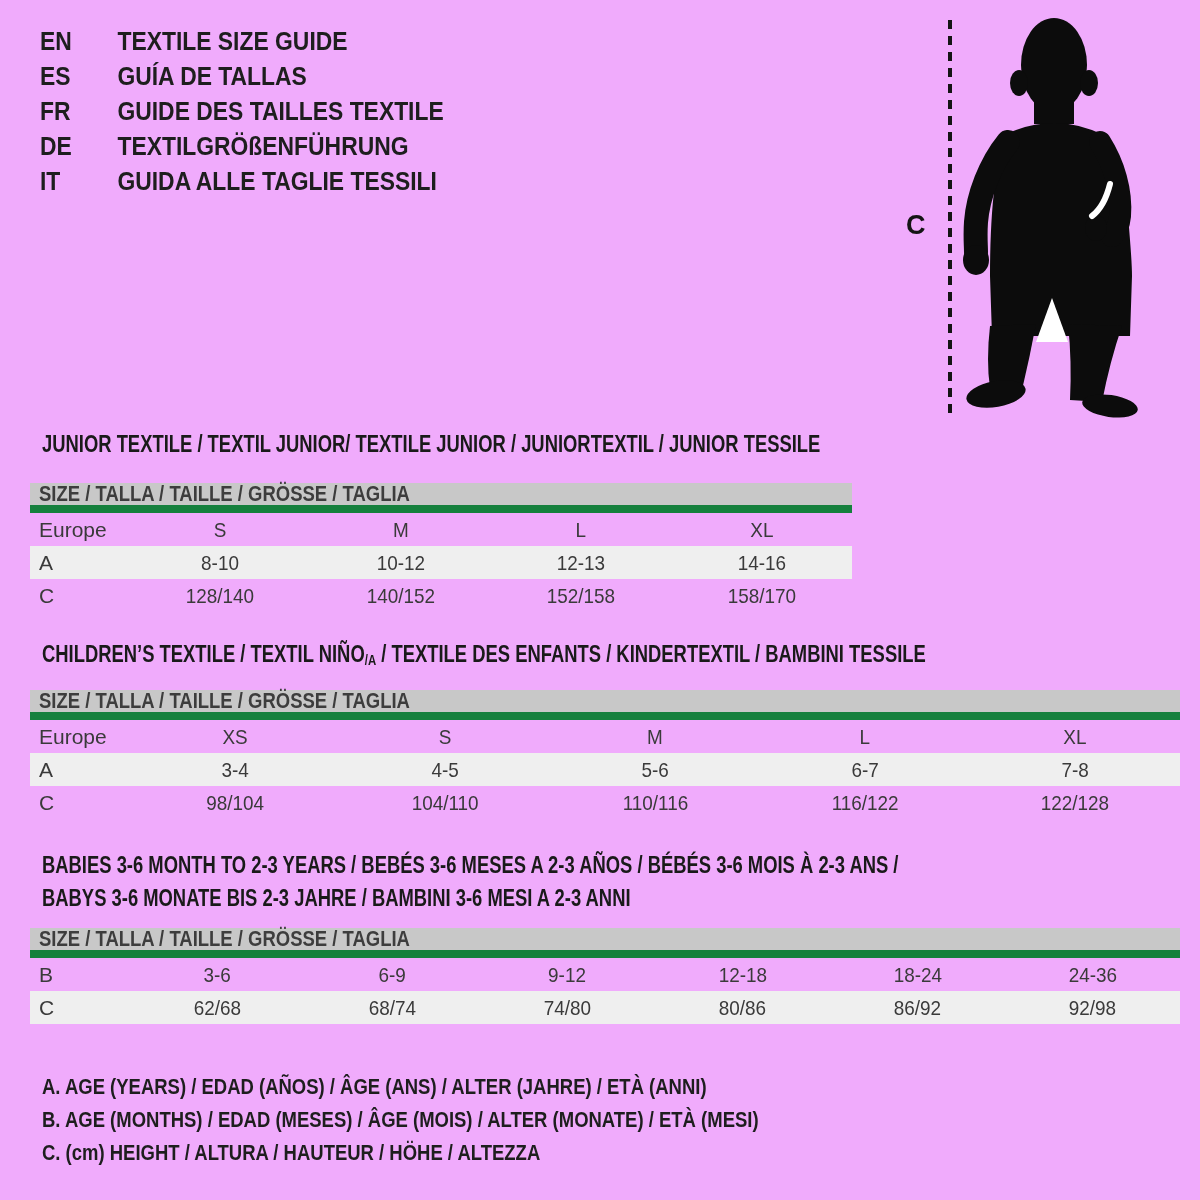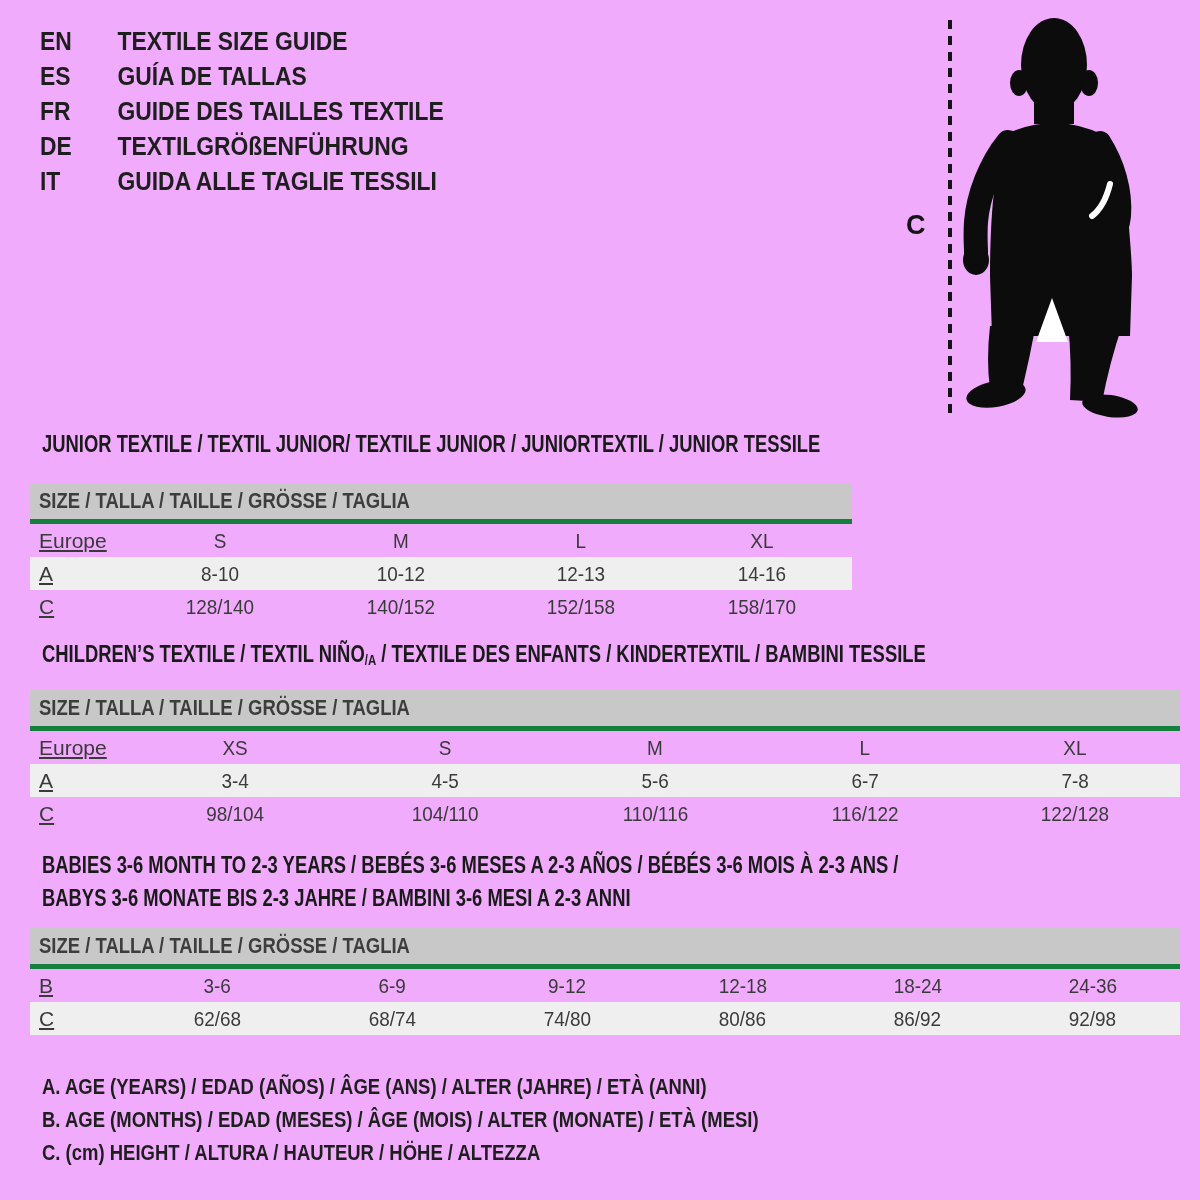--- a/index.html
+++ b/index.html
@@ -16,24 +16,24 @@
     background:repeating-linear-gradient(to bottom,#141414 0px,#141414 9px,transparent 9px,transparent 16px); }
   .cmark { position:absolute; left:906px; top:210px; font-size:27px; font-weight:bold; color:#141414; }
   .baby { position:absolute; left:962px; top:16px; width:184px; height:404px; }
   
   .sec-title { position:absolute; left:42px; font-size:23px; font-weight:bold; color:#1a1a1a;
     transform:scaleX(0.8); transform-origin:0 50%; white-space:nowrap; line-height:24px; }
   .sec-title .sub { font-size:0.62em; position:relative; top:0.18em; }
   .two-line { line-height:33px; }
   
   .tbl { position:absolute; }
-  .bar { height:41px; background:#c8c8c8; border-bottom:5px solid #15803d; box-sizing:border-box;
+  .bar { height:30px; background:#c8c8c8; border-bottom:8px solid #15803d; box-sizing:border-box;
     display:flex; align-items:center; padding-left:9px; font-size:22px; font-weight:bold; color:#3d3d3d; }
   .bar .bt { display:inline-block; transform:scaleX(0.84); transform-origin:0 50%; white-space:nowrap; }
-  .row { height:33px; display:flex; align-items:center; font-size:21px; color:#3a3a3a;text-decoration:underline; }
+  .row { height:33px; display:flex; align-items:center; font-size:21px; color:#3a3a3a; }
   .row.alt { background:#efefef; }
   .lab { width:100px; padding-left:9px; box-sizing:border-box; }
   .cell { flex:1; text-align:center; }
   .cv { display:inline-block; transform:scaleX(0.9); transform-origin:50% 50%; white-space:nowrap; }
   
   .footnotes { position:absolute; left:42px; top:1070px; font-size:22px; font-weight:bold; color:#1e1e1e;
     transform:scaleX(0.84); transform-origin:0 0; white-space:nowrap; line-height:33px; }
 </style>
 </head>
 <body>

